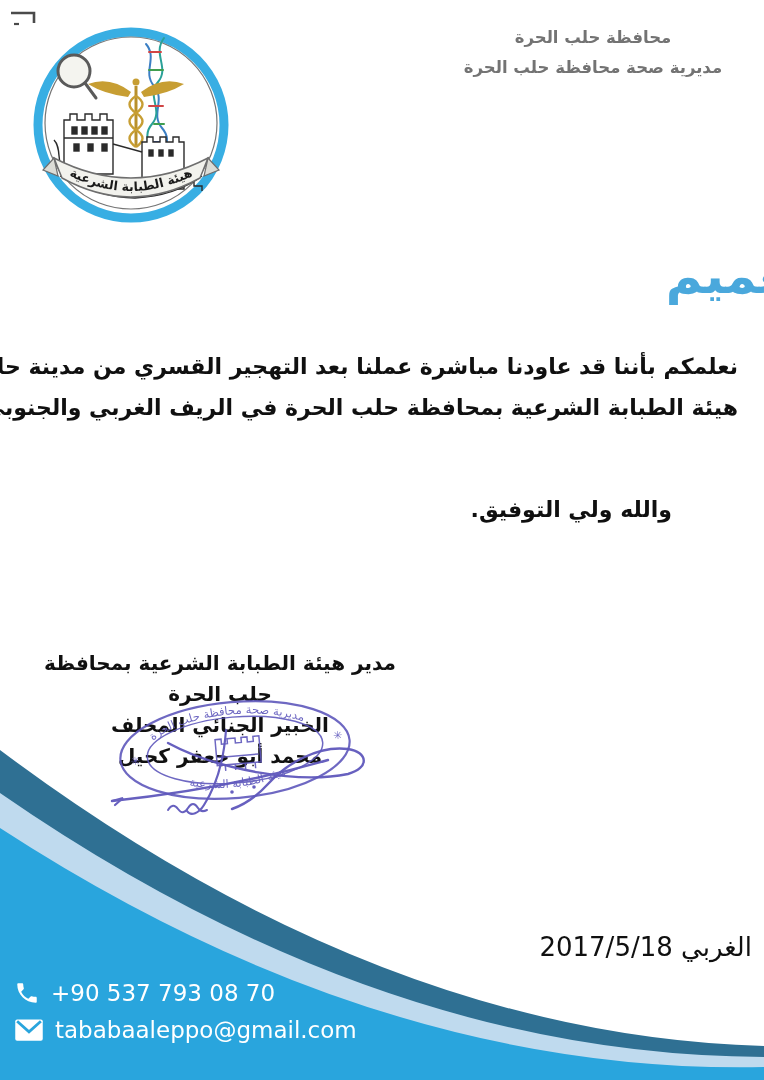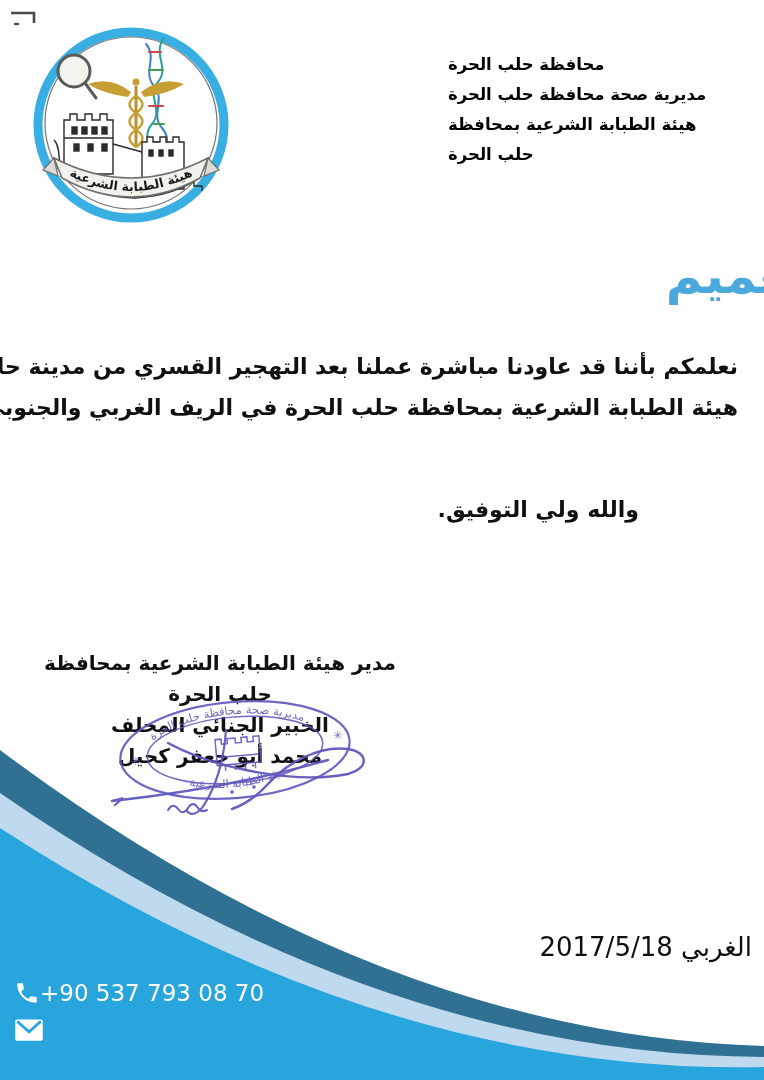--- a/index.html
+++ b/index.html
@@ -3,71 +3,70 @@
 <meta charset="utf-8">
 <style>
   html,body{margin:0;padding:0;background:#888;}
   .page{
     position:relative;width:764px;height:1080px;margin:0 auto;
     background:#ffffff;overflow:hidden;
     font-family:"DejaVu Sans","Liberation Sans",sans-serif;color:#161616;
   }
   .corner-artifact{position:absolute;left:8px;top:10px;}
   .header{
-    position:absolute;top:50px;right:26px;width:290px;
-    text-align:left;font-weight:bold;font-size:16.5px;line-height:30px;
-    direction:rtl;color:#000000;
+    position:absolute;top:23px;right:26px;width:290px;
+    text-align:center;font-weight:bold;font-size:16.5px;line-height:30px;
+    direction:rtl;color:#737373;
   }
   .logo-wrap{position:absolute;left:30px;top:24px;width:202px;height:202px;}
   .doc-title{
     position:absolute;top:244px;left:0;width:100%;text-align:right;
     font-size:50px;font-weight:bold;line-height:64px;padding-left:42px;
   }
   .body-text{
     position:absolute;top:346px;right:26px;left:26px;
     direction:rtl;text-align:right;font-size:22px;font-weight:bold;
     line-height:41px;color:#101010;
   }
   .body-text .bline{white-space:nowrap;}
   .closing{
-    position:absolute;top:497px;right:125px;direction:rtl;
+    position:absolute;top:497px;right:92px;direction:rtl;
     font-size:22px;font-weight:bold;color:#101010;
   }
   .sig-block{
     position:absolute;top:648px;left:40px;width:360px;
     direction:rtl;text-align:center;font-size:20px;font-weight:bold;
     line-height:31px;color:#101010;
   }
   .stamp-sig{position:absolute;left:18px;top:688px;width:560px;height:175px;}
   .date-line{
     position:absolute;top:932px;right:12px;direction:rtl;
     font-size:26px;color:#101010;
   }
   .date-line .num{letter-spacing:.5px;margin-left:44px;}
   .deco{position:absolute;left:0;top:0;width:764px;height:1080px;pointer-events:none;}
   .contact{
     position:absolute;left:14px;top:978px;color:#ffffff;
     font-size:23px;font-weight:500;
   }
-  .contact .row{display:flex;align-items:center;margin-bottom:7px;height:30px;}
+  .contact .row{display:flex;align-items:center;gap:11px;margin-bottom:7px;height:30px;}
 </style>
 </head>
 <body>
 
 <div class="page">
 
   <svg class="corner-artifact" width="32" height="22" viewBox="0 0 32 22">
     <path d="M3,3 H26 V13" stroke="#4a4a4a" stroke-width="2.6" fill="none"></path>
     <path d="M6,14 h5" stroke="#4a4a4a" stroke-width="2.2" fill="none"></path>
   </svg>
 
   <div class="header">
     <div>محافظة حلب الحرة</div>
     <div>مديرية صحة محافظة حلب الحرة</div>
-    <div>هيئة الطبابة الشرعية بمحافظة حلب الحرة</div>
   </div>
 
   <div class="logo-wrap">
     <svg width="202" height="202" viewBox="0 0 202 202">
       <circle cx="101" cy="101" r="93" fill="#ffffff" stroke="#38aee3" stroke-width="9"></circle>
       <circle cx="101" cy="99" r="86" fill="none" stroke="#3a3a3a" stroke-width="1.2" opacity="0.7"></circle>
 
       <g>
         <circle cx="44" cy="47" r="16" fill="#f4f4ef" stroke="#5a5a5a" stroke-width="3"></circle>
         <line x1="55" y1="59" x2="66" y2="74" stroke="#5a5a5a" stroke-width="3" stroke-linecap="round"></line>
@@ -187,16 +186,17 @@
       <svg width="26" height="26" viewBox="0 0 24 24">
         <path fill="#ffffff" d="M6.62 10.79c1.44 2.83 3.76 5.14 6.59 6.59l2.2-2.2c.27-.27.67-.36 1.02-.24 1.12.37 2.33.57 3.57.57.55 0 1 .45 1 1V20c0 .55-.45 1-1 1-9.39 0-17-7.61-17-17 0-.55.45-1 1-1h3.5c.55 0 1 .45 1 1 0 1.25.2 2.45.57 3.57.11.35.03.74-.25 1.02l-2.2 2.2z"></path>
       </svg>
       <span>+90 537 793 08 70</span>
     </div>
     <div class="row">
       <svg width="30" height="24" viewBox="0 0 24 19">
         <rect x="1" y="1" width="22" height="17" rx="1.5" fill="#ffffff"></rect>
         <path d="M2.5,2.5 L12,11 L21.5,2.5" stroke="#29a5dd" stroke-width="2.2" fill="none"></path>
       </svg>
+      <span>tababaaleppo@gmail.com</span>
     </div>
   </div>
 
 </div>
 
 </body></html>

